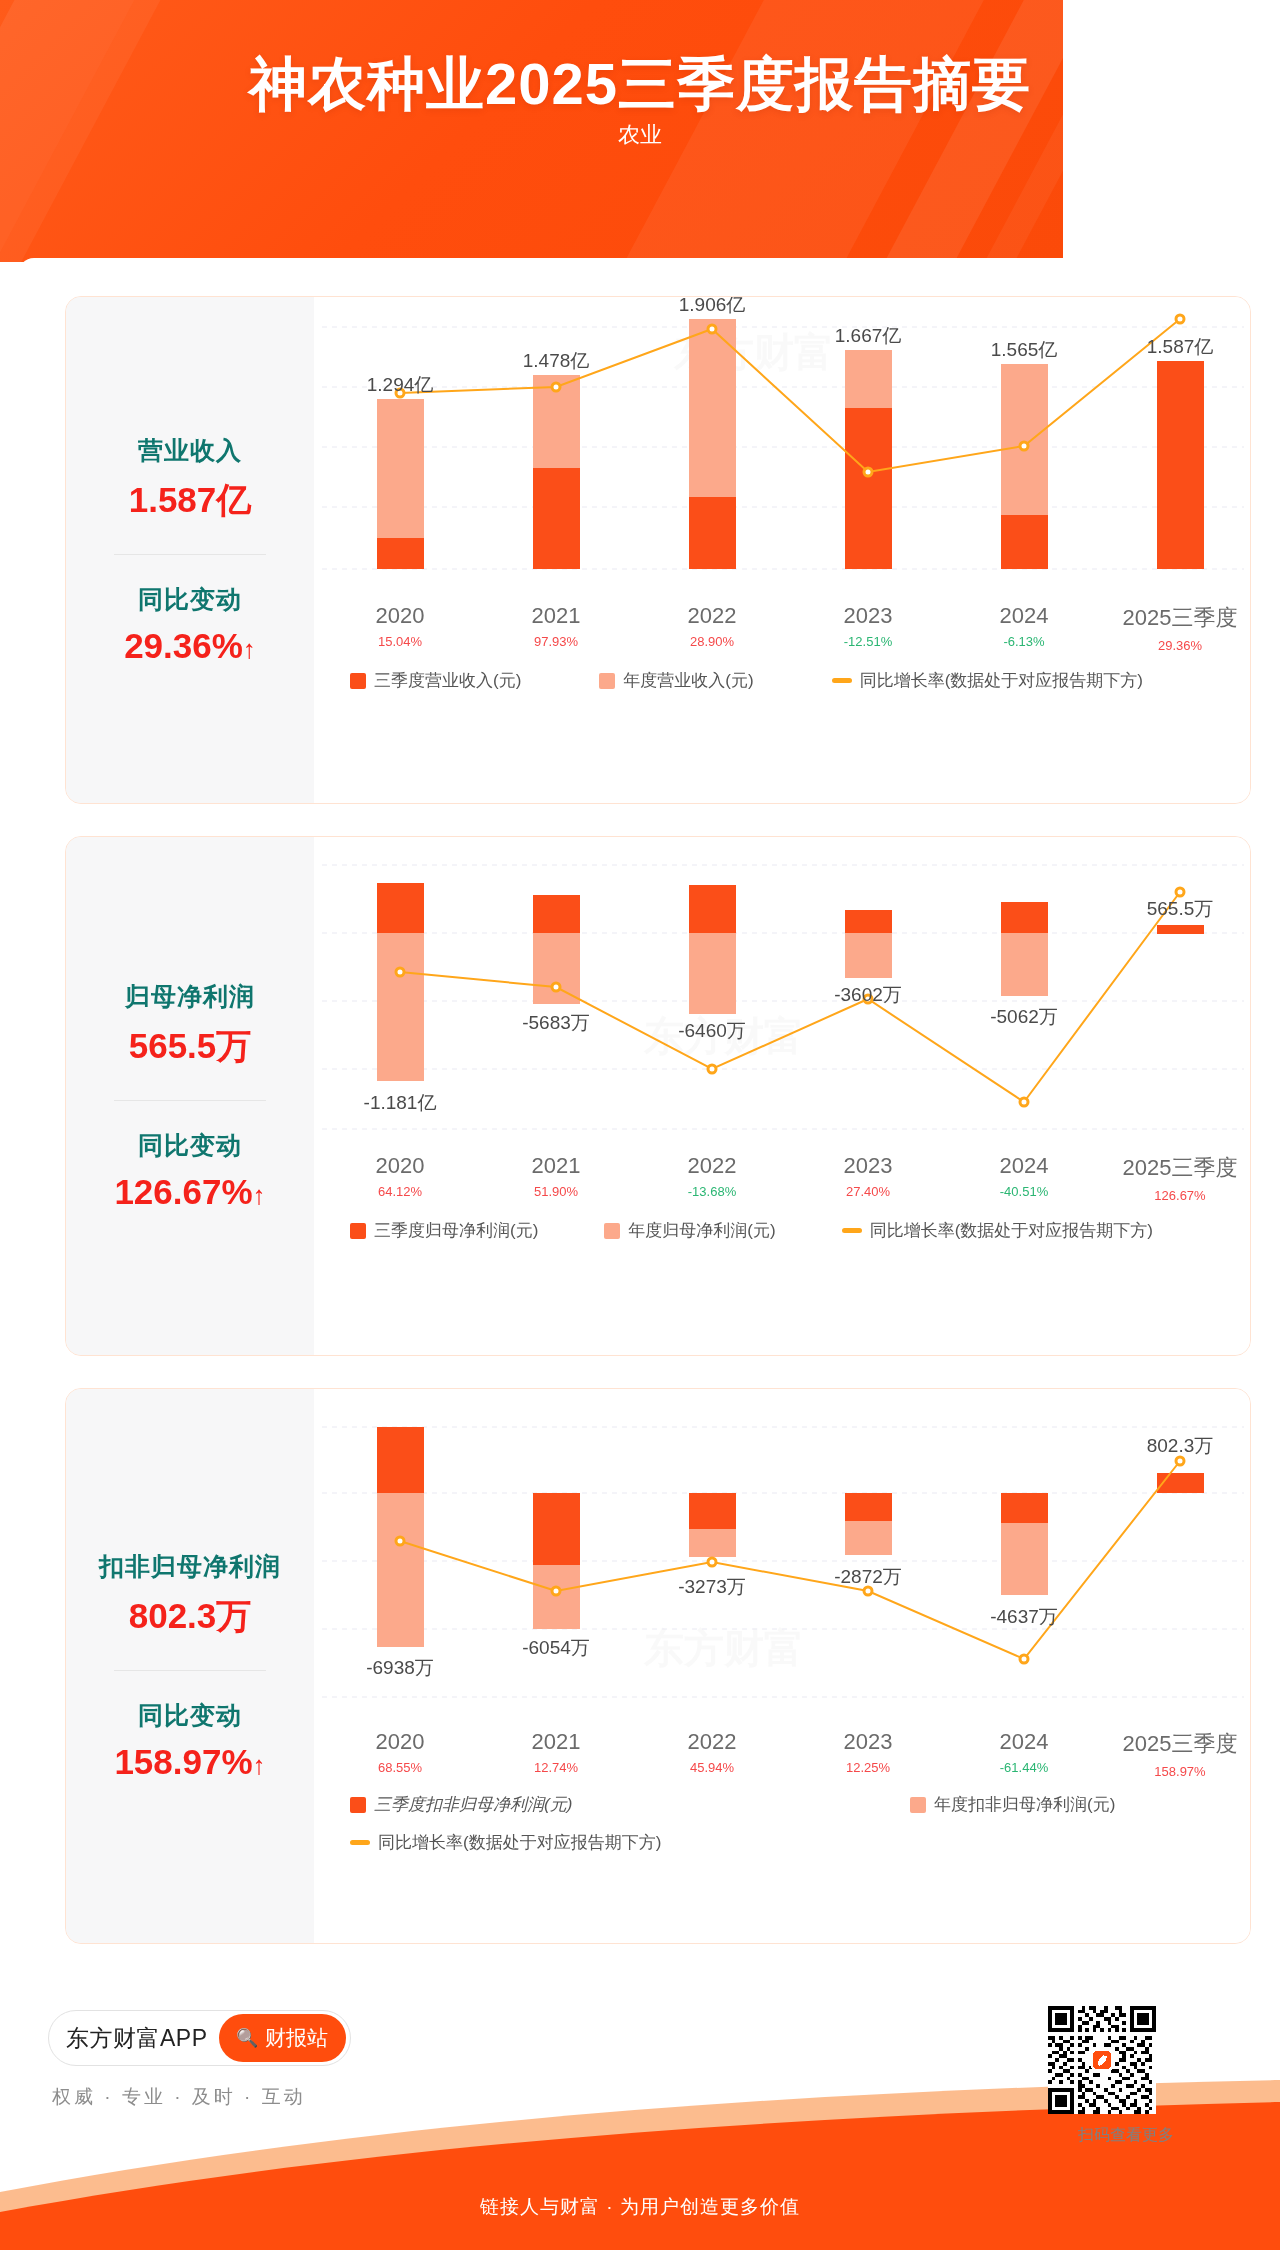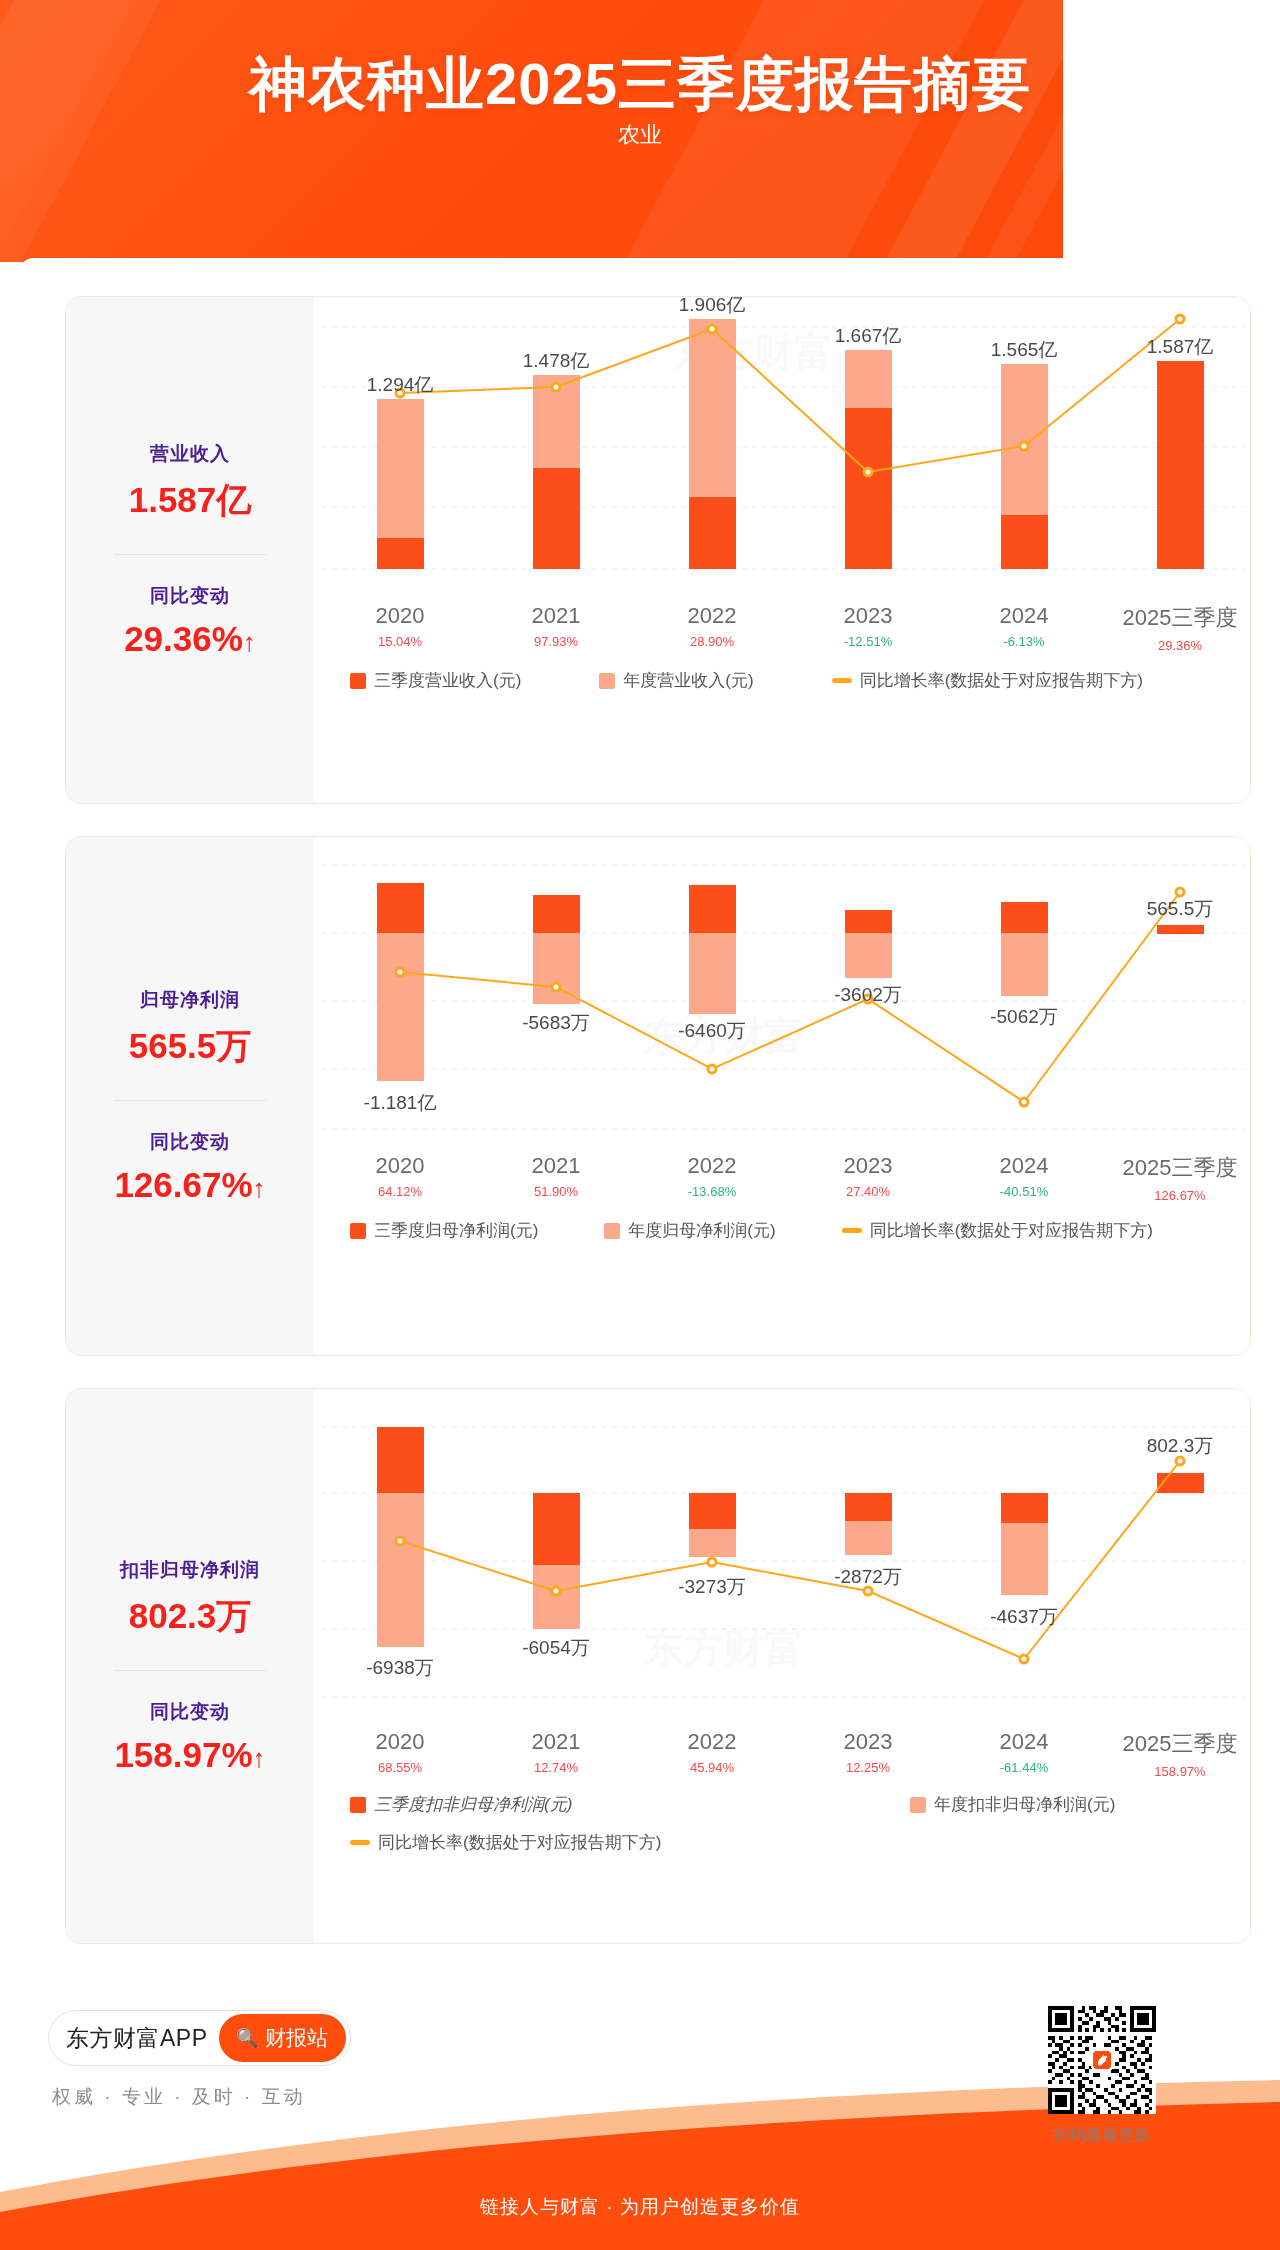--- a/index.html
+++ b/index.html
@@ -52,21 +52,21 @@
 
   .sec-left {
     position:absolute; left:0; top:0; width:248px; height:100%;
     background:#f7f7f8;
     display:flex; flex-direction:column; align-items:center; justify-content:center;
   }
   .sec-right {
     position:absolute; left:248px; top:0; right:0; height:100%;
     background:#ffffff;
   }
-  .kpi-label { font-size:19px; color:#4c1d95; font-weight:bold; letter-spacing:1px; }
+  .kpi-label { font-size:25px; color:#0f766e; font-weight:bold; letter-spacing:1px; }
   .kpi-value { font-size:35px; color:#f5221b; font-weight:bold; margin-top:10px; letter-spacing:0px;}
   .kpi-divider { width:152px; height:1px; background:#e6e6e6; margin:30px 0 28px 0; }
   .kpi-arrow { font-size:26px; }
 
   
   .chart { position:absolute; left:0; top:0; width:100%; height:100%; }
   .chart svg { display:block; }
 
   .axis-row { position:absolute; left:0; width:100%; }
   .axis-cell {
@@ -94,21 +94,21 @@
     display:flex; align-items:center; padding-left:17px; padding-right:4px;
   }
   .app-pill-text { font-size:23px; color:#222; margin-right:11px; letter-spacing:0.5px;}
   .app-pill-btn {
     background:#ff4d0d; color:#fff; border-radius:26px; height:48px;
     display:flex; align-items:center; padding:0 18px; font-size:21px;
   }
   .app-pill-btn .mag { margin-right:6px; font-size:18px; display:inline-block;}
   .app-tag { position:absolute; left:52px; top:112px; font-size:19px; color:#8d8d8d; letter-spacing:3px;}
   .qr-box { position:absolute; left:1048px; top:34px; width:108px; height:108px; }
-  .qr-cap { position:absolute; left:1030px; top:153px; width:144px; text-align:center; font-size:16px; color:#808080;}
+  .qr-cap { position:absolute; left:1030px; top:153px; width:144px; text-align:right; font-size:16px; color:#808080;}
   .foot-slogan {
     position:absolute; left:0; bottom:30px; width:1280px; text-align:center;
     color:#fff; font-size:19px; letter-spacing:1px;
   }
   .wm { position:absolute; opacity:0.055; color:#9a9a9a; font-size:40px; font-weight:bold; pointer-events:none; white-space:nowrap;}
 </style>
 </head>
 <body>
 
 <div class="header">

